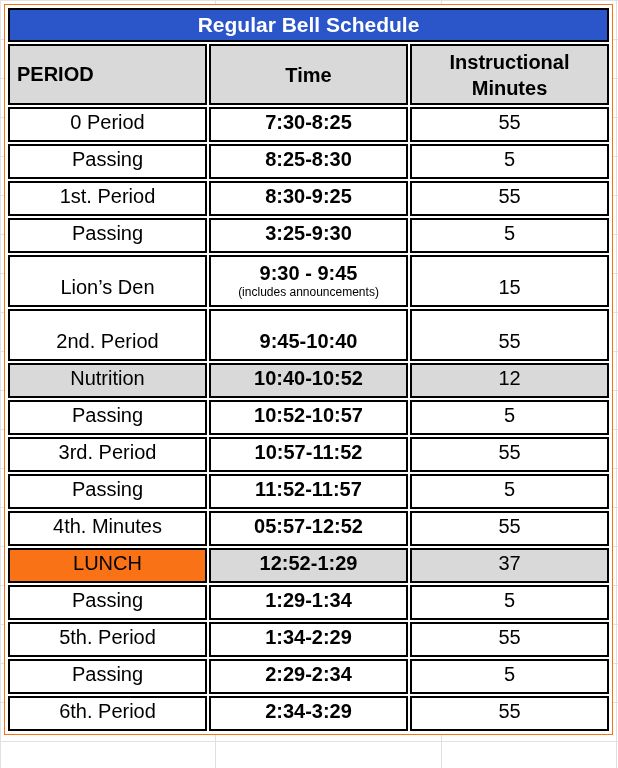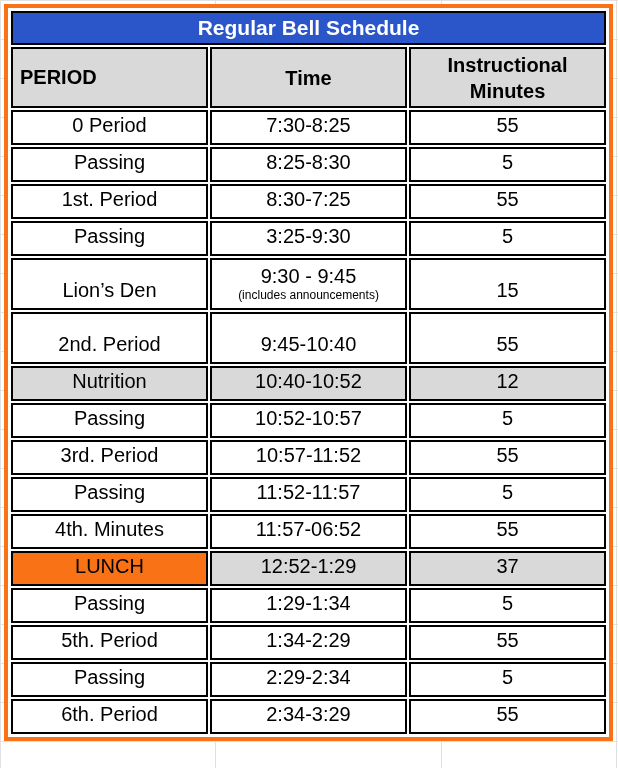--- a/index.html
+++ b/index.html
@@ -23,21 +23,21 @@
       position: absolute;
       top: 0; bottom: 0;
       width: 1px;
       background: #e0e0e0;
     }
     .sheet {
       position: absolute;
       left: 4px;
       top: 4px;
       width: 609px;
-      border: 4px solid #f97316;
+      border: 1px solid #f97316;
       padding: 1px;
       background: #fff;
       box-sizing: border-box;
     }
     table.schedule {
       border-collapse: separate;
       border-spacing: 2px;
       width: 100%;
       table-layout: fixed;
       background: #fff;
@@ -69,21 +69,21 @@
       padding-bottom: 0 !important;
     }
     .hdr.c0 { text-align: left; }
     .hdr.c1, .hdr.c2 { text-align: center; line-height: 26px; }
     .c0 { text-align: center; width: 205px; }
     .c1 { text-align: center; width: 222px; }
     .c2 { text-align: center; }
     tr.row td { height: 35px; }
     tr.row.tall td { height: 52px; }
     tr.row.shaded td { background: #d9d9d9; }
-    .time-main { display: block; line-height: 24px; }
+    .time-main { display: block; line-height: 24px; font-weight: bold; }
     .time-note { display: block; font-size: 12px; line-height: 14px; text-align: center; }
   </style>
 </head>
 <body>
 
 <div class="bg-grid-v" style="left:215px"></div>
 <div class="bg-grid-v" style="left:441px"></div>
 <div class="bg-grid-v" style="left:616px"></div>
 
 <div class="sheet">
@@ -111,21 +111,21 @@
       <tr class="row">
         <td class="c0">Passing</td>
         <td class="c1">
             <span class="time-main">8:25-8:30</span>
           </td>
         <td class="c2">5</td>
       </tr>
       <tr class="row">
         <td class="c0">1st. Period</td>
         <td class="c1">
-            <span class="time-main">8:30-7:25</span>
+            <span class="time-main">8:30-9:25</span>
           </td>
         <td class="c2">55</td>
       </tr>
       <tr class="row">
         <td class="c0">Passing</td>
         <td class="c1">
             <span class="time-main">3:25-9:30</span>
           </td>
         <td class="c2">5</td>
       </tr>
@@ -168,21 +168,21 @@
       <tr class="row">
         <td class="c0">Passing</td>
         <td class="c1">
             <span class="time-main">11:52-11:57</span>
           </td>
         <td class="c2">5</td>
       </tr>
       <tr class="row">
         <td class="c0">4th. Minutes</td>
         <td class="c1">
-            <span class="time-main">11:57-06:52</span>
+            <span class="time-main">05:57-12:52</span>
           </td>
         <td class="c2">55</td>
       </tr>
       <tr class="row shaded">
         <td class="c0" style="background: #f97316; margin-left: 22px;">LUNCH</td>
         <td class="c1" style="background: rgb(217, 217, 217);">
             <span class="time-main">12:52-1:29</span>
           </td>
         <td class="c2" style="background: rgb(217, 217, 217);">37</td>
       </tr>

